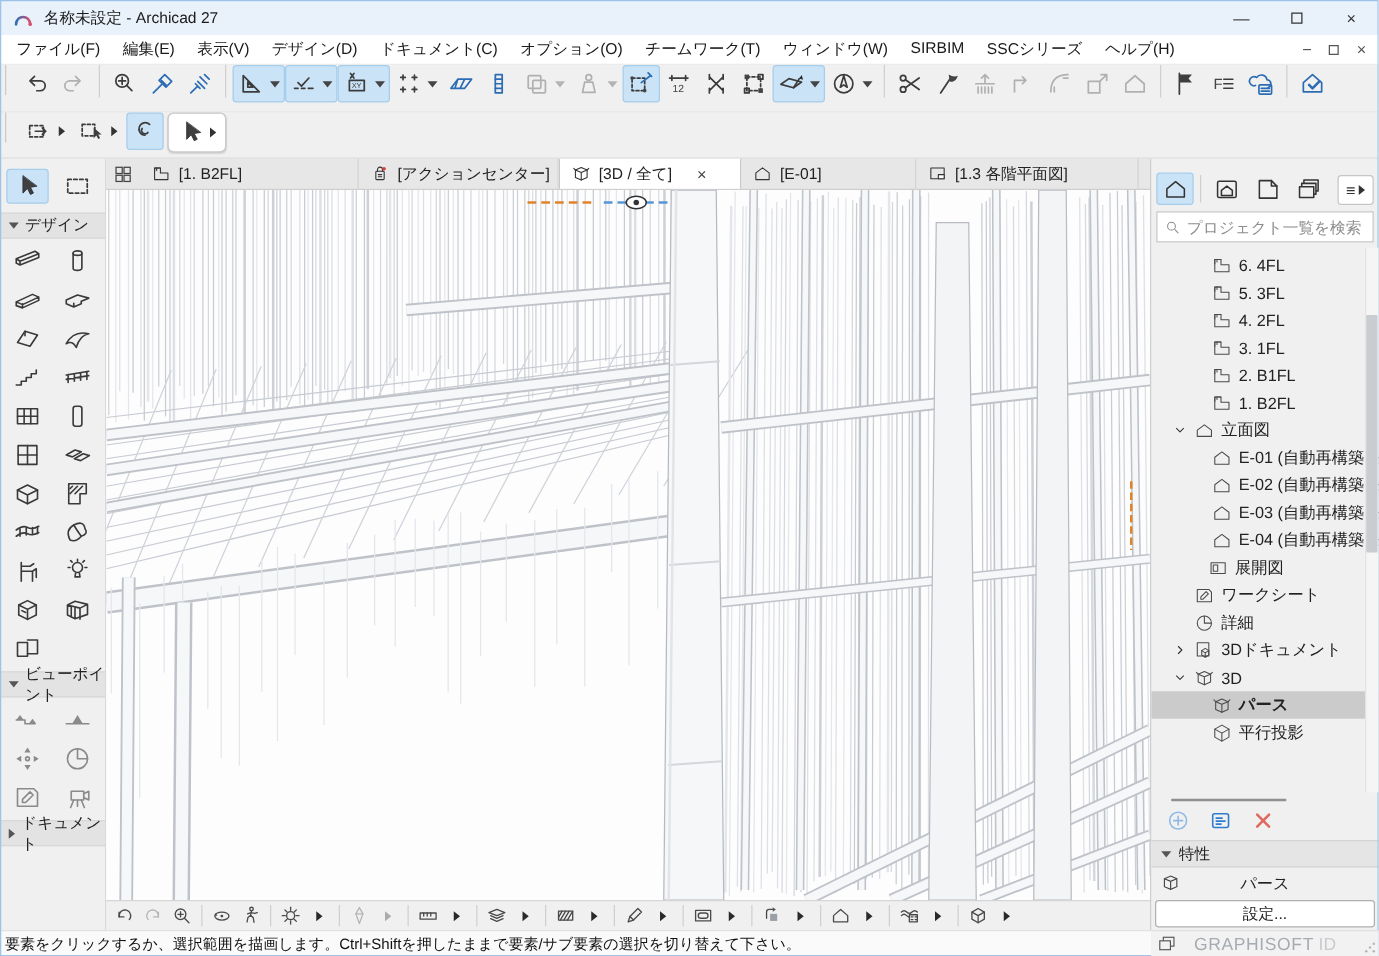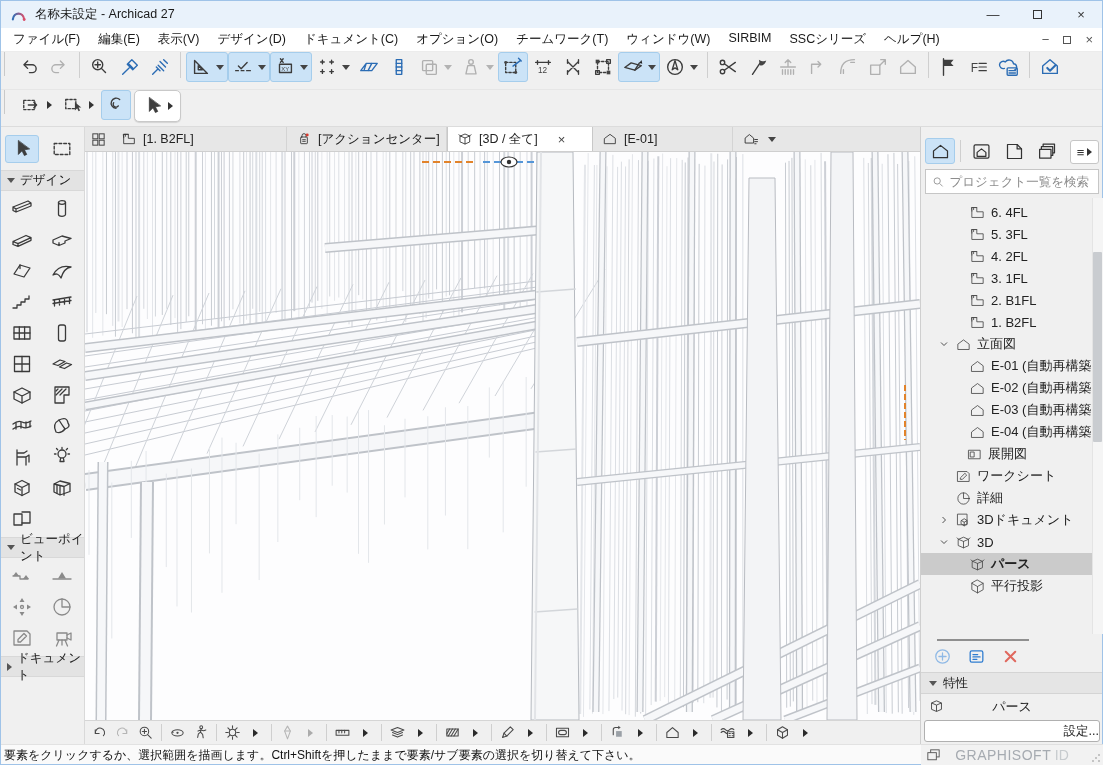--- a/index.html
+++ b/index.html
@@ -86,21 +86,21 @@
 .tree-chev svg{width:12px;height:12px;stroke:#333;stroke-width:1.7}
 .tree-scrolltrack{position:absolute;right:0;top:0;width:11px;height:100%;background:#f5f5f5;border-left:1px solid #e4e4e4}
 .tree-scrollthumb{position:absolute;right:1px;top:54px;width:9px;height:190px;background:#c9ccd0;border-radius:1px}
 .nav-divider{height:2px;background:#8f8f8f;width:92px;margin:5px 0 0 16px;flex:none}
 .nav-actions{height:31px;display:flex;align-items:center;gap:15px;padding-left:12px;flex:none}
 .nav-actions svg{width:19px;height:19px;fill:none;stroke-width:1.6;stroke-linecap:round}
 .nav-prop-head{height:22px;background:#e5e5e5;border-top:1px solid #d4d4d4;border-bottom:1px solid #d4d4d4;display:flex;align-items:center;gap:6px;padding-left:8px;font-size:12.5px;flex:none}
 .nav-prop-row{height:25px;display:flex;align-items:center;position:relative;flex:none}
 .nav-prop-row svg{width:17px;height:17px;stroke:#444;fill:none;stroke-width:1.3;position:absolute;left:7px}
 .nav-prop-label{margin:0 auto;font-size:13px}
-.nav-settings{margin:1px 3px 2px 3px;height:22px;background:#fff;border:1px solid #b0b0b0;border-radius:3px;display:flex;align-items:center;justify-content:flex-end;font-size:12.5px;flex:none}
+.nav-settings{margin:1px 3px 2px 3px;height:22px;background:#fff;border:1px solid #b0b0b0;border-radius:3px;display:flex;align-items:center;justify-content:center;font-size:12.5px;flex:none}
 
 .statusbar{height:21px;display:flex;flex:none}
 .status-left{width:921px;display:flex;align-items:center;padding-left:4px;font-size:12px;color:#111;background:#fafafa;border-top:1px solid #e2e2e2;white-space:nowrap;overflow:hidden;flex:none}
 .status-right{flex:1;display:flex;align-items:center;padding:0 3px;background:#f2f2f2;border-top:1px solid #e0e0e0;position:relative}
 .status-right .cascade{width:19px;height:17px;stroke:#555;fill:none;stroke-width:1.3}
 .brand{position:absolute;left:0;right:0;text-align:center;pointer-events:none}
 .brand-main{color:#a6abb1;font-size:14px;letter-spacing:.5px}
 .brand-id{color:#c7cbce;font-size:14px}
 .grip{position:absolute;right:2px;bottom:2px;width:10px;height:10px}
 </style>
@@ -603,20 +603,27 @@
                 <path d="M5 7.5 3 5.5M19 7.5l2-2"></path>
               </svg>
               <span>[3D / 全て]</span>
               <span class="close">×</span>
             </div>
             <div class="tab" style="width: 140px;">
               <svg class="ic" viewBox="0 0 24 24">
                 <path d="M4 11l8-6 8 6v8H4z"></path>
               </svg>
               <span>[E-01]</span>
+            </div>
+            <div class="tab" style="width: 178px;">
+              <svg class="ic" viewBox="0 0 24 24">
+                <rect x="4" y="5" width="16" height="13"></rect>
+                <path d="M13 13h7v5h-7z" fill="#fff"></path>
+              </svg>
+              <span>[1.3 各階平面図]</span>
             </div>
           </div>
         <div class="tab-dd">
           <svg viewBox="0 0 24 24">
             <path d="M3 10l6-5 6 5v7H3z"></path>
               <path d="M16 12h5M16 15h5M16 18h3"></path>
           </svg>
           <span class="dd"></span>
         </div>
       </div>

